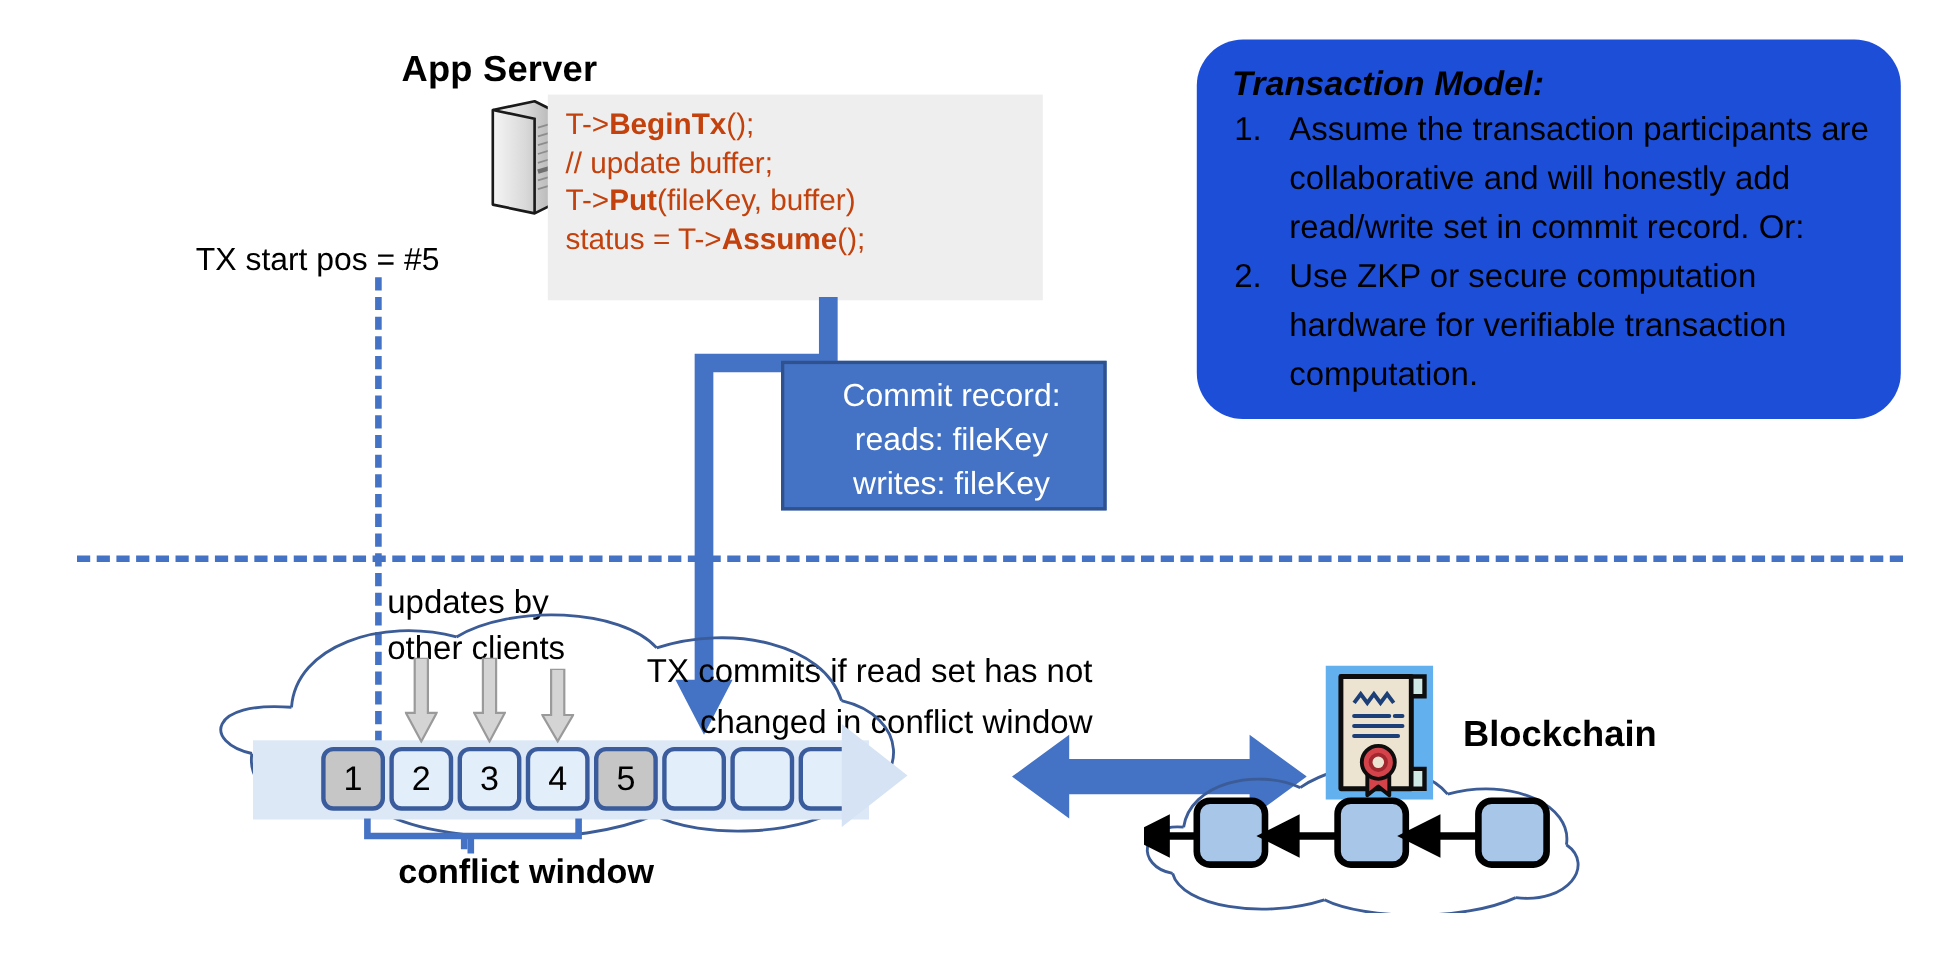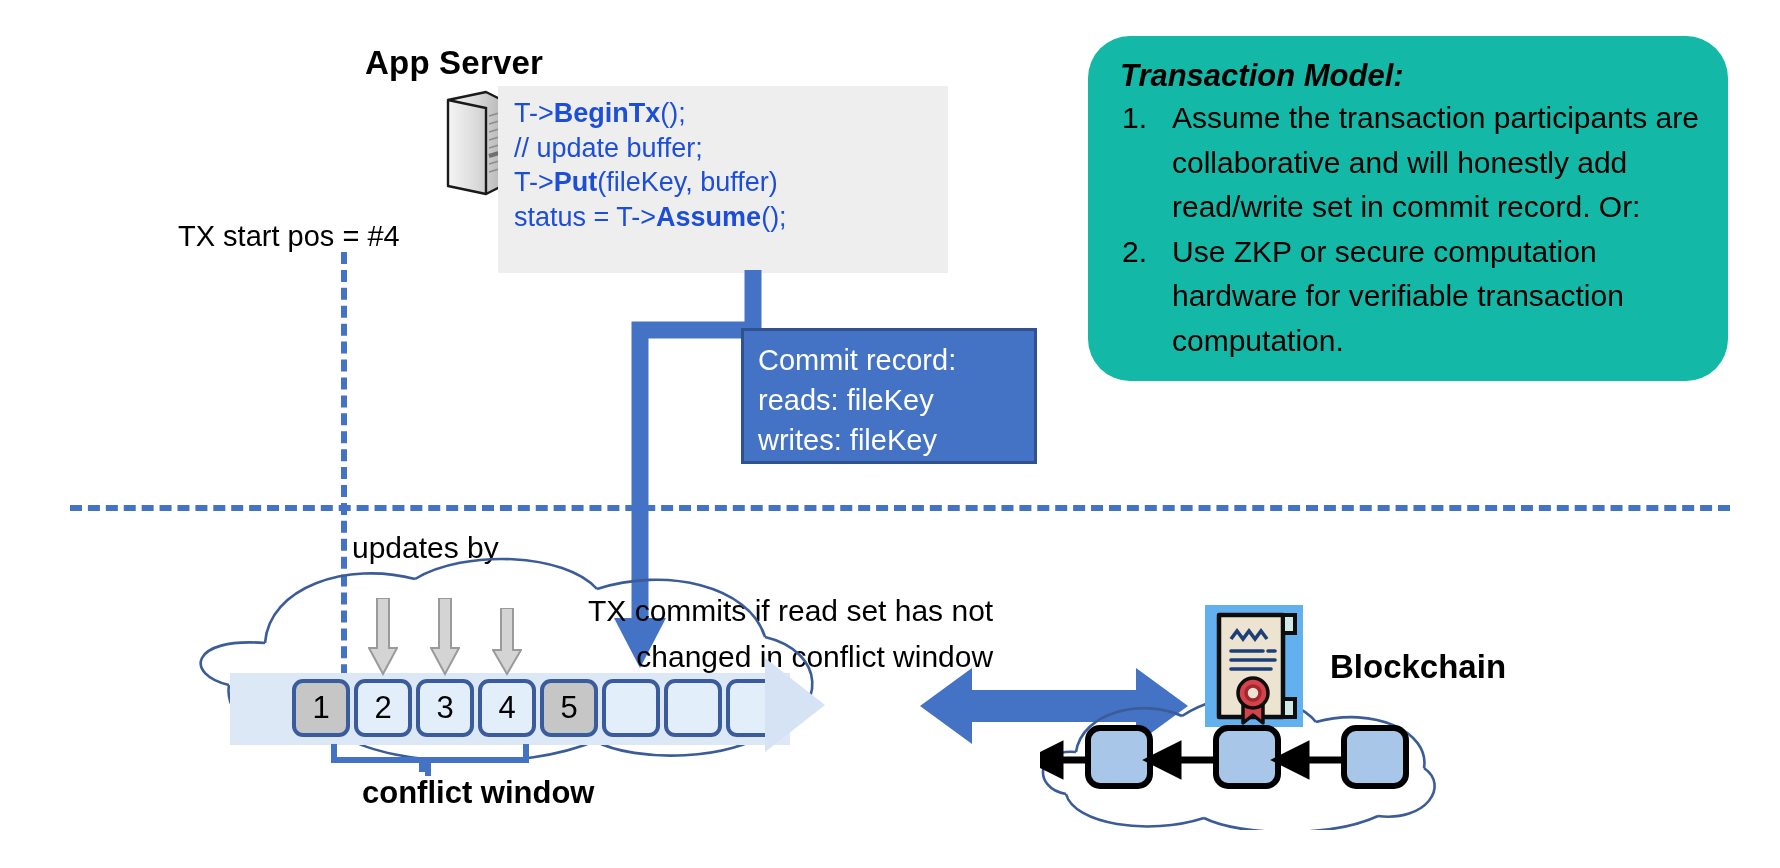--- a/index.html
+++ b/index.html
@@ -37,21 +37,21 @@
     left: 498px; top: 86px;
     width: 450px; height: 187px;
     background: #eeeeee;
     padding: 10px 0 0 16px;
     box-sizing: border-box;
   }
   #code-block .line {
     font-size: 27px;
     line-height: 34.5px;
     white-space: nowrap;
-    color: #1d4ed8;
+    color: #c2410c;
   }
   #code-block .b { font-weight: bold; }
 
   
   #tx-start-pos {
     left: 178px; top: 220px;
     font-size: 29px;
     white-space: nowrap;
   }
 
@@ -64,42 +64,43 @@
 
   
   #horizontal-divider {
     left: 70px; top: 505px;
     width: 1660px; height: 0;
     border-top: 6px dashed #4472c4;
   }
 
   
   #commit-record {
-    left: 741px; top: 328px;
+    left: 710px; top: 328px;
     width: 296px; height: 136px;
     background: #4472c4;
     border: 3px solid #2f528f;
     box-sizing: border-box;
     padding: 9px 0 0 14px;
+    text-align: center;
   }
   #commit-record .line {
     color: #ffffff;
     font-size: 29px;
     line-height: 40px;
     white-space: nowrap;
   }
 
   
   #commit-arrow { left: 540px; top: 270px; width: 260px; height: 420px; }
 
   
   #transaction-model {
     left: 1088px; top: 36px;
     width: 640px; height: 345px;
-    background: #14b8a6;
+    background: #1d4ed8;
     border-radius: 42px;
     box-sizing: border-box;
     padding: 22px 26px 0 32px;
   }
   #tm-title {
     font-size: 31px;
     font-style: italic;
     font-weight: bold;
     margin-bottom: 2px;
   }
@@ -227,21 +228,21 @@
       <span>// update buffer;</span><span class="b"></span><span></span>
     </div>
     <div class="line">
       <span>T-&gt;</span><span class="b">Put</span><span>(fileKey, buffer)</span>
     </div>
     <div class="line">
       <span>status = T-&gt;</span><span class="b">Assume</span><span>();</span>
     </div>
   </div>
 
-  <div class="abs" id="tx-start-pos">TX start pos = #4</div>
+  <div class="abs" id="tx-start-pos">TX start pos = #5</div>
   <div class="abs" id="tx-start-line"></div>
 
   <div class="abs" id="horizontal-divider"></div>
 
   <div class="abs" id="commit-arrow">
     <svg width="260" height="420" viewBox="0 0 260 420">
       <path d="M213 0 L213 60 L100 60 L100 352" fill="none" stroke="#4472c4" stroke-width="17"></path>
       <path d="M100 398 L74 348 L126 348 Z" fill="#4472c4"></path>
     </svg>
   </div>
@@ -261,20 +262,21 @@
       </li>
       <li>
         <span class="num">2.</span>
         <span>Use ZKP or secure computation hardware for verifiable transaction computation.</span>
       </li>
     </ul>
   </div>
 
   <div class="abs" id="updates-label">
     <div>updates by</div>
+    <div>other clients</div>
   </div>
 
   <div class="abs" id="tx-commits-note">
     <div>TX commits if read set has not</div>
     <div>changed in conflict window</div>
   </div>
 
   <div class="abs" id="log-cloud">
     <svg width="690" height="235" viewBox="0 0 690 235">
       <g fill="none" stroke="#3b5c96" stroke-width="2.6">

